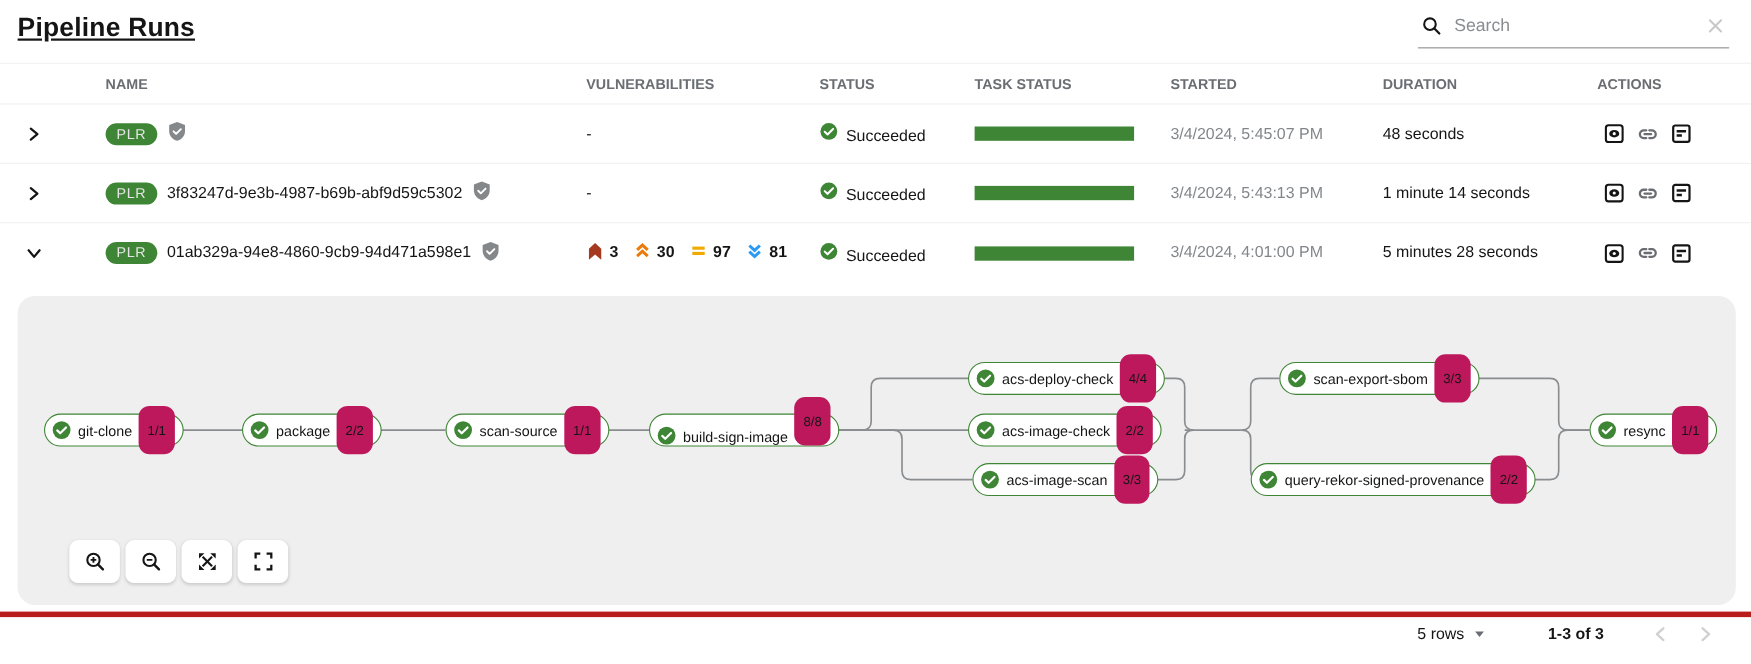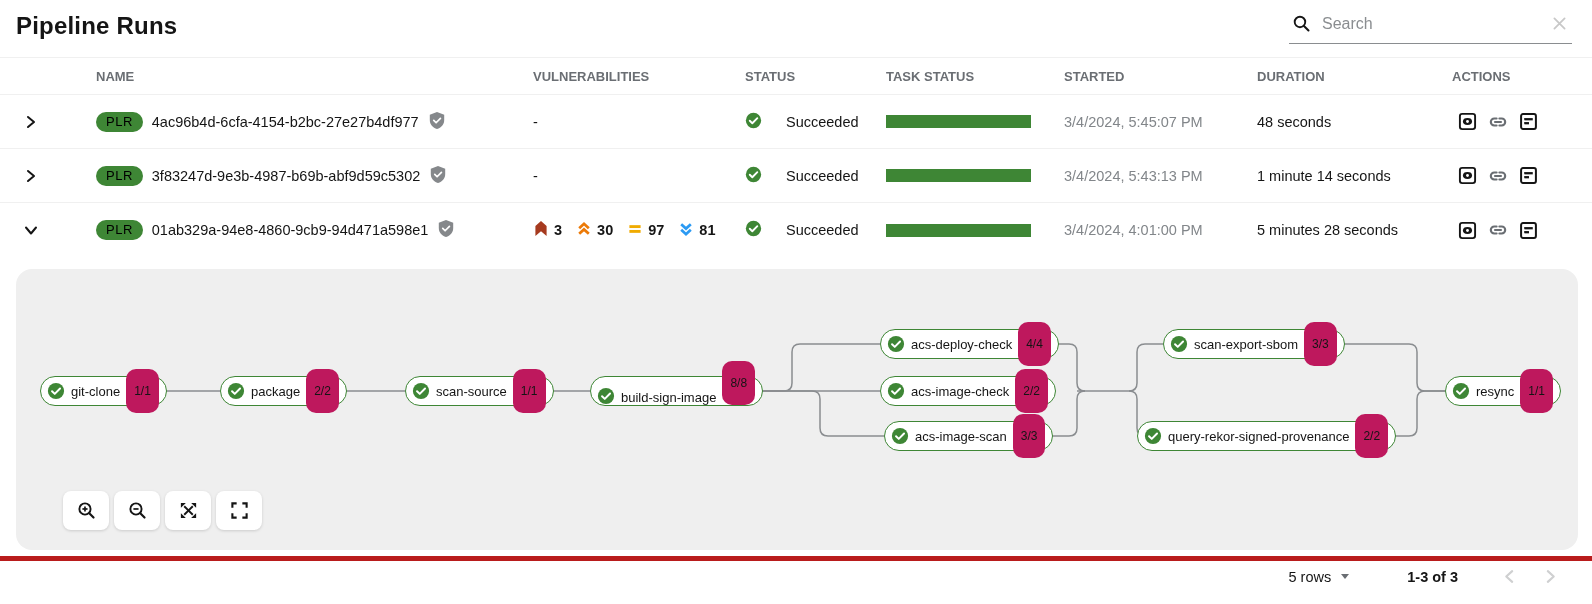--- a/index.html
+++ b/index.html
@@ -6,21 +6,21 @@
   html,body { margin:0; padding:0; }
   body {
     width:1592px; height:604px; overflow:hidden;
     background:#fff; color:#151515;
     font-family:"Liberation Sans", sans-serif;
     position:relative;
   }
 
   
   .top { height:57px; padding:12px 16px 0 16px; position:relative; }
-  .page-title { margin:0; font-size:24px; font-weight:700; color:#151515; letter-spacing:.2px; }
+  .page-title { margin:0; font-size:24px; font-weight:700; color:#151515; letter-spacing:.2px;text-decoration:underline; }
   .search-box {
     position:absolute; top:8px; right:20px; width:283px; height:36px;
     border-bottom:1px solid #8a8d90;
     display:flex; align-items:center; gap:10px; padding:2px 4px 6px 4px;justify-content:flex-end;
   }
   .search-box input {
     border:none; outline:none; flex:1; font-size:16px; color:#151515;
     font-family:"Liberation Sans", sans-serif; background:transparent; min-width:0;
   }
   .search-box input::placeholder { color:#8a8d90; }
@@ -36,28 +36,28 @@
     height:38px; border-top:1px solid #f0f0f0; border-bottom:1px solid #f0f0f0;
     font-size:13px; font-weight:700; color:#6a6e73;
   }
   .trow { height:54px; border-bottom:1px solid #f0f0f0; font-size:14.5px; }
   .trow.expanded { border-bottom:none; }
   .cell { display:flex; align-items:center; }
   .c-expand { justify-content:flex-start; padding-left:22px; }
   .expand-btn { background:none; border:none; padding:2px; cursor:pointer; display:flex; }
   .c-name { gap:9px; }
   .plr-badge {
-    background:#3e8635; color:#000000; font-size:13px; font-weight:400;
+    background:#3e8635; color:#e5e5e5; font-size:13px; font-weight:400;
     padding:3px 10px 4px 10px; border-radius:12px; letter-spacing:.5px; line-height:1;
   }
   .run-name { color:#151515; text-decoration:none; cursor:pointer; }
   .c-vuln { gap:14px; font-weight:700; }
   .vuln-group { display:flex; align-items:center; gap:5px; }
   .vuln-dash { font-weight:400; }
-  .c-status { gap:24px; }
+  .c-status { gap:7px;align-items:flex-end; }
   .task-bar { width:145px; height:13px; background:#3e8635; }
   .c-started { color:#82868a; }
   .c-actions { gap:11px; padding-left:6px; }
 
   
   .pipeline-panel {
     margin:12px 14px 0 16px; width:1562px; height:281px;
     background:#efefef; border-radius:16px; position:relative;
   }
   .edges { position:absolute; left:0; top:0; }
@@ -124,21 +124,20 @@
 <div class="trow">
   <div class="cell c-expand">
     <button class="expand-btn">
       <svg width="14" height="14" viewBox="0 0 14 14">
           <path d="M4 2 L10 7 L4 12" fill="none" stroke="#151515" stroke-width="2" stroke-linecap="round" stroke-linejoin="round"></path>
         </svg>
     </button>
   </div>
   <div class="cell c-name">
     <span class="plr-badge">PLR</span>
-    <a class="run-name">4ac96b4d-6cfa-4154-b2bc-27e27b4df977</a>
     <span>
       <svg width="18" height="19" viewBox="0 0 20 21">
           <path d="M10 1 L18 4 V10 C18 15 14.6 18.6 10 20 C5.4 18.6 2 15 2 10 V4 Z" fill="#85888b"></path>
           <path d="M6.4 10.4 L9 13 L13.8 8.2" stroke="#fff" stroke-width="1.9" fill="none" stroke-linecap="round" stroke-linejoin="round"></path>
         </svg>
     </span>
   </div>
   <div class="cell c-vuln">
       <span class="vuln-dash">-</span>
     </div>

